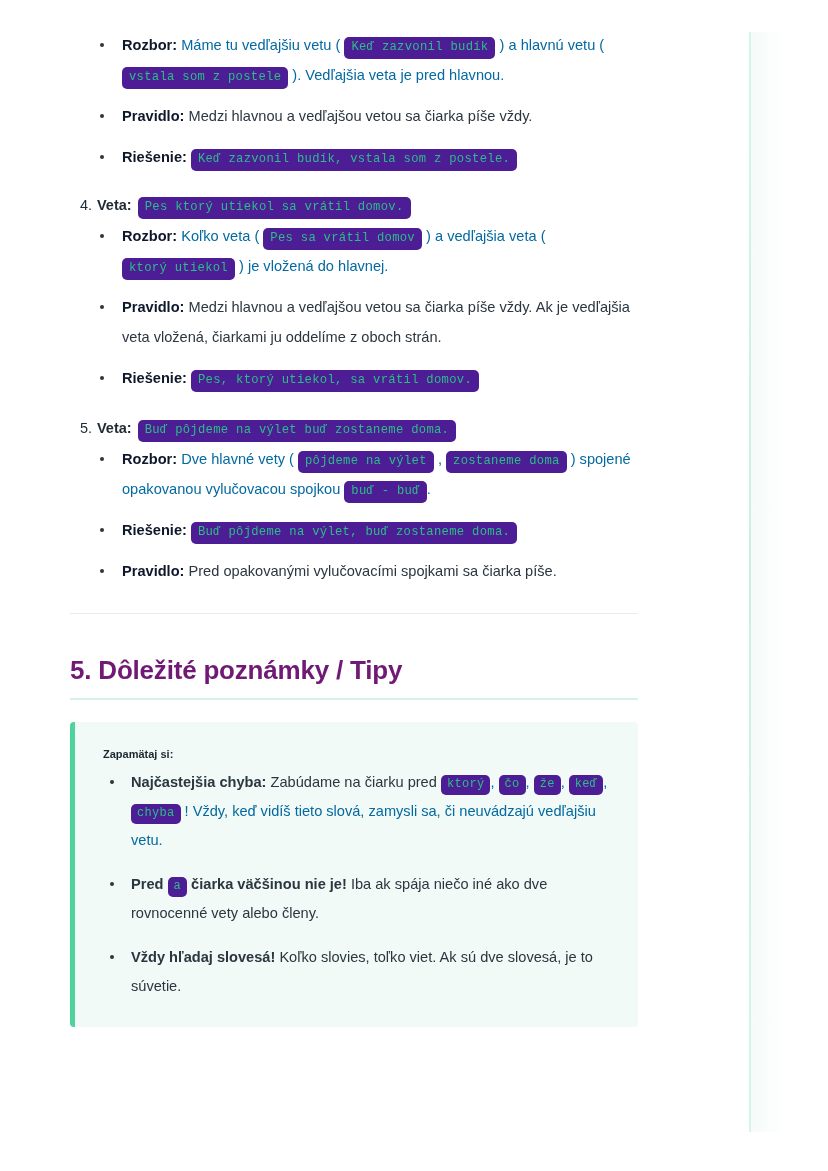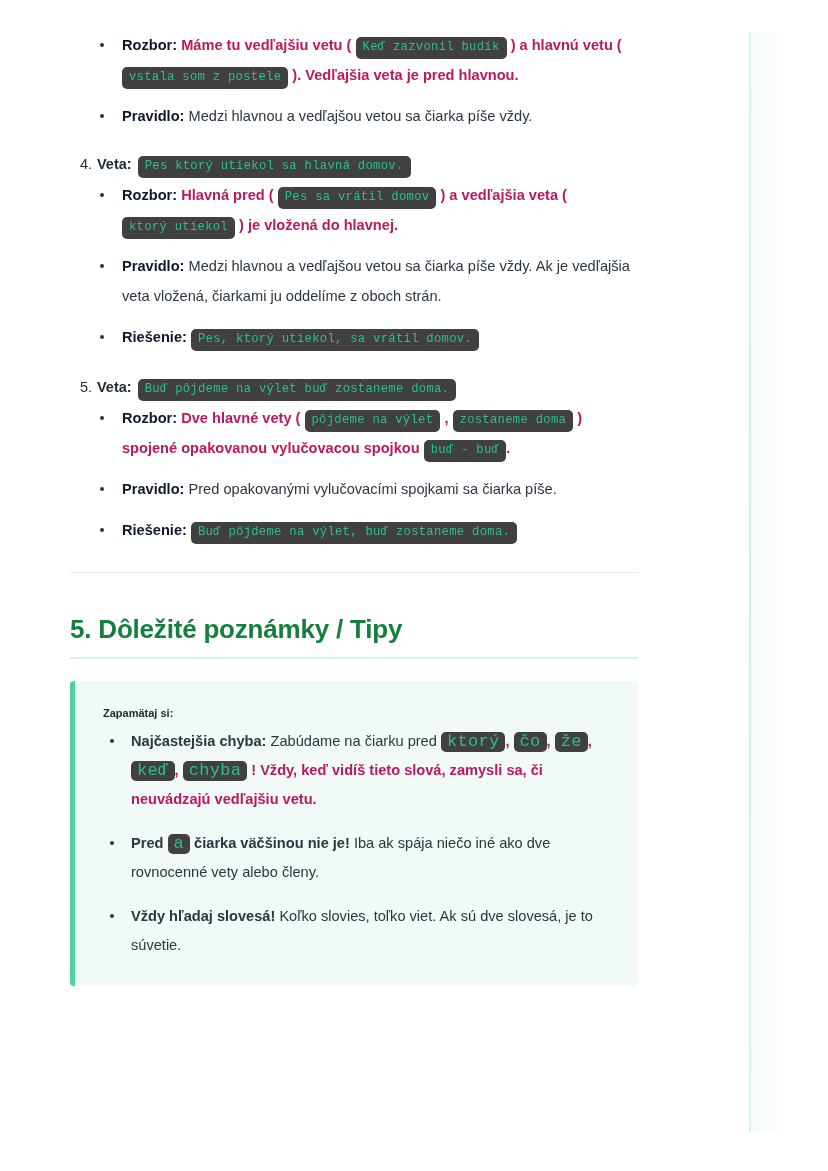--- a/index.html
+++ b/index.html
@@ -99,42 +99,42 @@
   }
   li.sub-item b, .b { font-weight: bold; color: #0f172a; }
 
   
   .code {
     display: inline-block;
     font-family: "Liberation Mono", "DejaVu Sans Mono", monospace;
     font-size: 12.2px;
     letter-spacing: 0.3px;
     color: #2bbf87;
-    background: #404040;
+    background: #4c1d95;
     border-radius: 5px;
     padding: 2px 7px 3px 7px;
     line-height: 17px;
     vertical-align: baseline;
     white-space: nowrap;
   }
-  .code.sm { font-size: 17px; padding: 1px 6px 2px 6px; }
+  .code.sm { font-size: 12px; padding: 1px 6px 2px 6px; }
 
   
   .divider {
     height: 1px;
     background: #e8eaec;
     margin: 0;
     width: 568px;
   }
 
   
   .sec-heading {
     font-size: 26px;
     font-weight: bold;
-    color: #15803d;
+    color: #701a75;
     letter-spacing: -0.2px;
     margin: 0;
     padding: 0;
     line-height: 32px;
   }
   .heading-rule {
     height: 2px;
     background: #d7f2e7;
     width: 568px;
     margin-top: 12px;
@@ -173,21 +173,21 @@
     content: "";
     position: absolute;
     left: 7px;
     top: 12px;
     width: 4px;
     height: 4px;
     border-radius: 50%;
     background: #2b3640;
   }
 
-  .paren { color: #be185d; font-weight: bold; }
+  .paren { color: #0369a1; }
 </style>
 </head>
 <body>
 
 <div class="page">
 
   <div class="page-rule"></div>
   <div class="page-rule-wash"></div>
 
   <div class="content">
@@ -201,34 +201,38 @@
             <span class="code">Keď zazvonil budík</span>
             <span class="paren">) a hlavnú vetu (</span>
             <span class="code">vstala som z postele</span>
             <span class="paren">). Vedľajšia veta je pred hlavnou.</span>
           </span>
         </li>
         <li class="sub-item">
           <b>Pravidlo:</b>
           <span>Medzi hlavnou a vedľajšou vetou sa čiarka píše vždy.</span>
         </li>
+        <li class="sub-item">
+          <b>Riešenie:</b>
+          <span class="code">Keď zazvonil budík, vstala som z postele.</span>
+        </li>
       </ul>
     </div>
 
     <div class="veta-block" style="margin-top:20px;">
       <div class="veta-head">
         <span class="veta-num">4.</span>
         <span class="veta-label">Veta:</span>
-        <span class="code">Pes ktorý utiekol sa hlavná domov.</span>
+        <span class="code">Pes ktorý utiekol sa vrátil domov.</span>
       </div>
       <ul class="sub-list">
         <li class="sub-item">
           <b>Rozbor:</b>
           <span>
-            <span class="paren">Hlavná pred (</span>
+            <span class="paren">Koľko veta (</span>
             <span class="code">Pes sa vrátil domov</span>
             <span class="paren">) a vedľajšia veta (</span>
             <span class="code">ktorý utiekol</span>
             <span class="paren">) je vložená do hlavnej.</span>
           </span>
         </li>
         <li class="sub-item">
           <b>Pravidlo:</b>
           <span>Medzi hlavnou a vedľajšou vetou sa čiarka píše vždy. Ak je vedľajšia veta vložená, čiarkami ju oddelíme z oboch strán.</span>
         </li>
@@ -251,26 +255,26 @@
           <span>
             <span class="paren">Dve hlavné vety (</span>
             <span class="code">pôjdeme na výlet</span>
             <span class="paren">,</span>
             <span class="code">zostaneme doma</span>
             <span class="paren">) spojené opakovanou vylučovacou spojkou</span>
             <span class="code">buď - buď</span><span class="paren">.</span>
           </span>
         </li>
         <li class="sub-item">
+          <b>Riešenie:</b>
+          <span class="code">Buď pôjdeme na výlet, buď zostaneme doma.</span>
+        </li>
+        <li class="sub-item">
           <b>Pravidlo:</b>
           <span>Pred opakovanými vylučovacími spojkami sa čiarka píše.</span>
-        </li>
-        <li class="sub-item">
-          <b>Riešenie:</b>
-          <span class="code">Buď pôjdeme na výlet, buď zostaneme doma.</span>
         </li>
       </ul>
     </div>
 
     <div class="divider" style="margin-top:27px;"></div>
 
     <h2 class="sec-heading" style="margin-top:40px;">5. Dôležité poznámky / Tipy</h2>
     <div class="heading-rule"></div>
 
     <div class="callout" style="margin-top:22px;">

